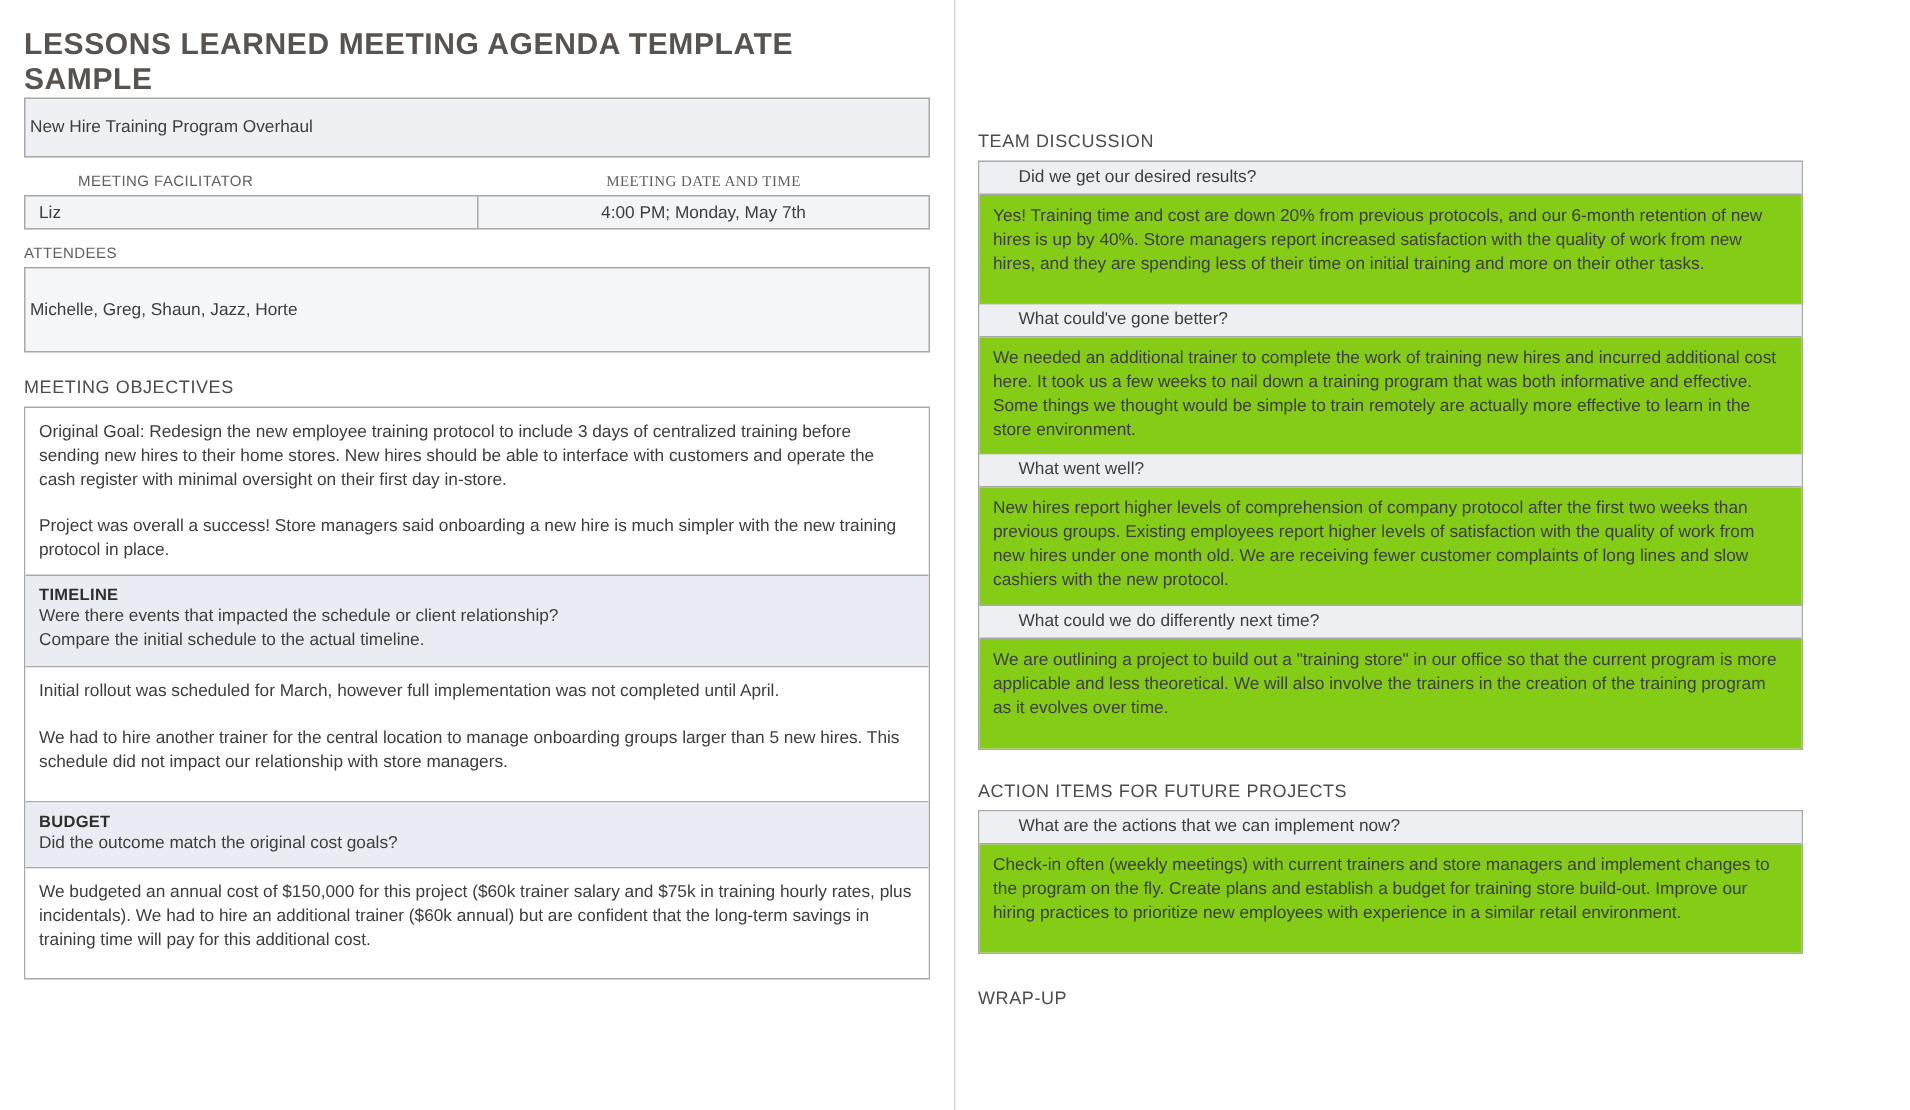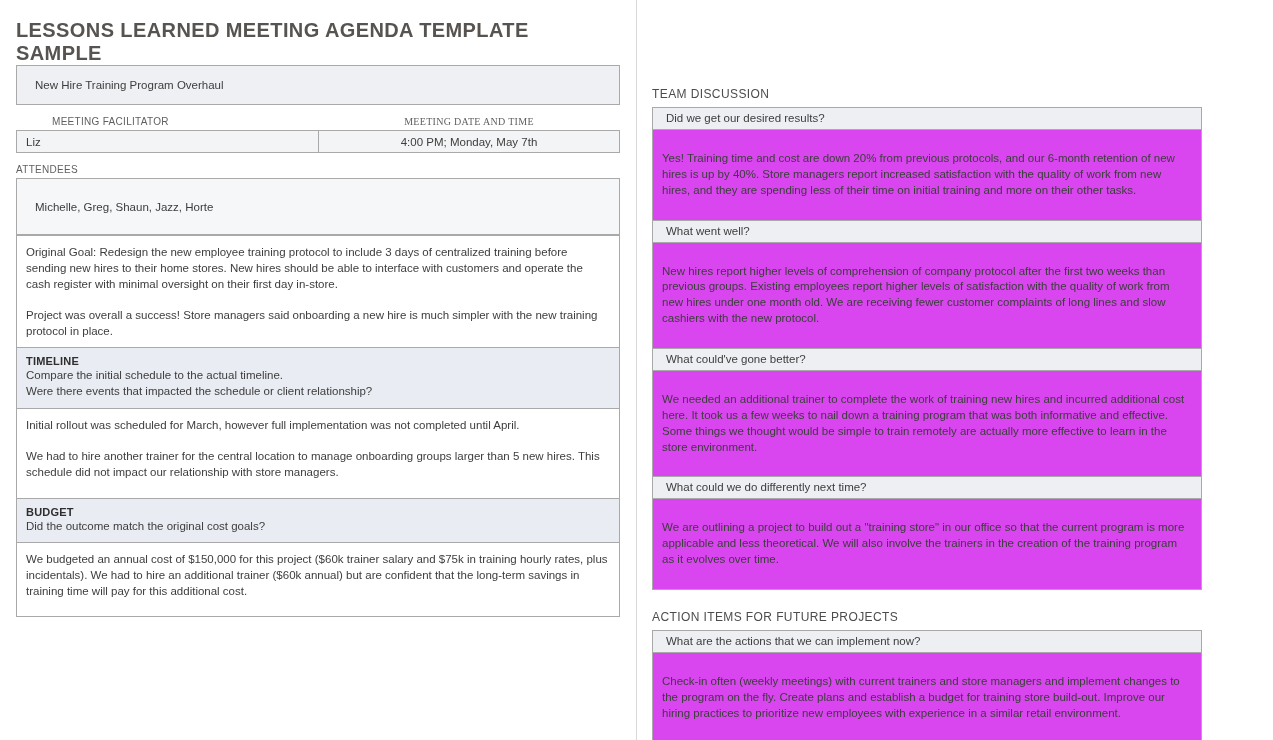--- a/index.html
+++ b/index.html
@@ -33,21 +33,21 @@
     letter-spacing: 0.3px;
     margin: 11px 0 3px 0;
   }
   .label-row { display: flex; margin: 11px 0 3px 0; }
   .label-row .lab-left  { width: 302px; font-size: 10px; color: #5f5f5f; letter-spacing: 0.3px; padding-left: 36px; }
   .label-row .lab-right { flex: 1; text-align: center; font-size: 10px; color: #5f5f5f; letter-spacing: 0.3px; font-family: Liberation Serif, serif; }
 
   .field-box {
     border: 1px solid #a9a9a9;
     display: flex; align-items: center;
-    padding: 0 18px;
+    padding: 0 3px;
     font-size: 11.5px; color: #3d3d3d;
   }
   .project-box   { height: 40px; background: #eef0f4; }
   .fielddate-row { display: flex; border: 1px solid #a9a9a9; height: 23px; background: #f3f4f6; }
   .fac-cell  { width: 302px; border-right: 1px solid #a9a9a9; display: flex; align-items: center; padding: 0 9px; font-size: 11.5px; }
   .date-cell { flex: 1; display: flex; align-items: center; justify-content: center; font-size: 11.5px; }
   .attendees-box { height: 57px; background: #f6f7f9; align-items: center; }
 
   .section-heading {
     font-size: 12px; color: #4c4c4c;
@@ -71,27 +71,27 @@
   .obj-section:last-child .obj-body { border-bottom: none; }
   .obj-body p { margin: 0; font-size: 11.5px; line-height: 1.4; color: #3d3d3d; }
   .obj-body p + p { margin-top: 15px; }
   .body-a { min-height: 107px; }
   .body-b { min-height: 90px; }
   .body-c { min-height: 73px; }
 
   .qa-stack { border: 1px solid #a9a9a9; }
   .qa-q {
     background: #edeff3;
-    padding: 4px 9px 5px 13px;
+    padding: 4px 9px 5px 26px;
     font-size: 11.5px; color: #3d3d3d;
     border-bottom: 1px solid #a9a9a9;
   }
   .qa-a {
-    background: #d946ef;
-    padding: 21px 9px;
+    background: #84cc16;
+    padding: 7px 9px;
     font-size: 11.5px; line-height: 1.38; color: #3d3d3d;
     border-bottom: 1px solid #a9a9a9;
   }
   .qa-pair:last-child .qa-a { border-bottom: none; }
   .ans-team   { min-height: 73px; }
   .ans-action { min-height: 72px; }
   .ans-wrap   { min-height: 64px; }
 
   .wrap-bar { background: #d9d9d9; }
 
@@ -123,35 +123,36 @@
     <div class="date-cell">
       <span>4:00 PM; Monday, May 7th</span>
     </div>
   </div>
 
   <div class="field-label">ATTENDEES</div>
   <div class="field-box attendees-box">
     <span>Michelle, Greg, Shaun, Jazz, Horte</span>
   </div>
 
+  <div class="section-heading">MEETING OBJECTIVES</div>
 
   <div class="obj-stack">
 
     <div class="obj-section">
       <div class="obj-body body-a">
         <p>Original Goal: Redesign the new employee training protocol to include 3 days of centralized training before sending new hires to their home stores. New hires should be able to interface with customers and operate the cash register with minimal oversight on their first day in-store.</p>
         <p>Project was overall a success! Store managers said onboarding a new hire is much simpler with the new training protocol in place.</p>
       </div>
     </div>
 
     <div class="obj-section">
       <div class="obj-head">
         <div class="obj-title">TIMELINE</div>
+        <div class="obj-prompt">Were there events that impacted the schedule or client relationship?</div>
         <div class="obj-prompt">Compare the initial schedule to the actual timeline.</div>
-        <div class="obj-prompt">Were there events that impacted the schedule or client relationship?</div>
       </div>
       <div class="obj-body body-b">
         <p>Initial rollout was scheduled for March, however full implementation was not completed until April.</p>
         <p>We had to hire another trainer for the central location to manage onboarding groups larger than 5 new hires. This schedule did not impact our relationship with store managers.</p>
       </div>
     </div>
 
     <div class="obj-section">
       <div class="obj-head">
         <div class="obj-title">BUDGET</div>
@@ -172,30 +173,30 @@
   <div class="qa-stack">
 
     <div class="qa-pair">
       <div class="qa-q">Did we get our desired results?</div>
       <div class="qa-a ans-team">
         <span>Yes! Training time and cost are down 20% from previous protocols, and our 6-month retention of new hires is up by 40%. Store managers report increased satisfaction with the quality of work from new hires, and they are spending less of their time on initial training and more on their other tasks.</span>
       </div>
     </div>
 
     <div class="qa-pair">
+      <div class="qa-q">What could've gone better?</div>
+      <div class="qa-a ans-team">
+        <span>We needed an additional trainer to complete the work of training new hires and incurred additional cost here. It took us a few weeks to nail down a training program that was both informative and effective. Some things we thought would be simple to train remotely are actually more effective to learn in the store environment.</span>
+      </div>
+    </div>
+
+    <div class="qa-pair">
       <div class="qa-q">What went well?</div>
       <div class="qa-a ans-team">
         <span>New hires report higher levels of comprehension of company protocol after the first two weeks than previous groups. Existing employees report higher levels of satisfaction with the quality of work from new hires under one month old. We are receiving fewer customer complaints of long lines and slow cashiers with the new protocol.</span>
-      </div>
-    </div>
-
-    <div class="qa-pair">
-      <div class="qa-q">What could've gone better?</div>
-      <div class="qa-a ans-team">
-        <span>We needed an additional trainer to complete the work of training new hires and incurred additional cost here. It took us a few weeks to nail down a training program that was both informative and effective. Some things we thought would be simple to train remotely are actually more effective to learn in the store environment.</span>
       </div>
     </div>
 
     <div class="qa-pair">
       <div class="qa-q">What could we do differently next time?</div>
       <div class="qa-a ans-team">
         <span>We are outlining a project to build out a "training store" in our office so that the current program is more applicable and less theoretical. We will also involve the trainers in the creation of the training program as it evolves over time.</span>
       </div>
     </div>
 

